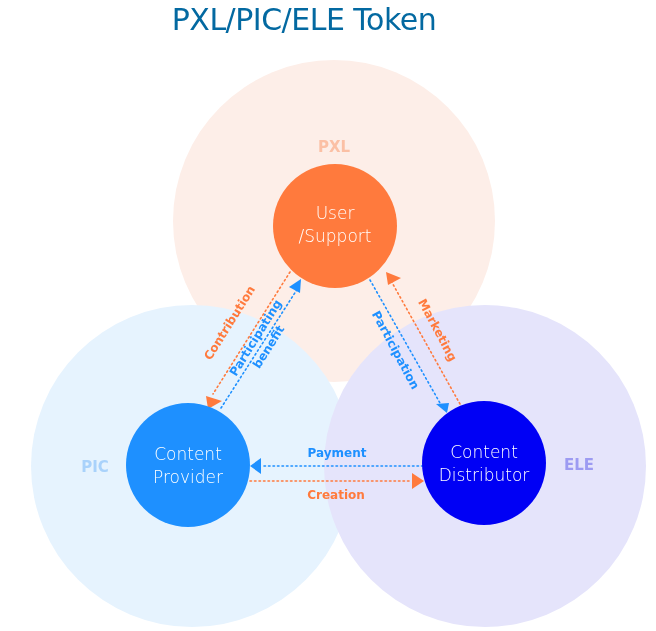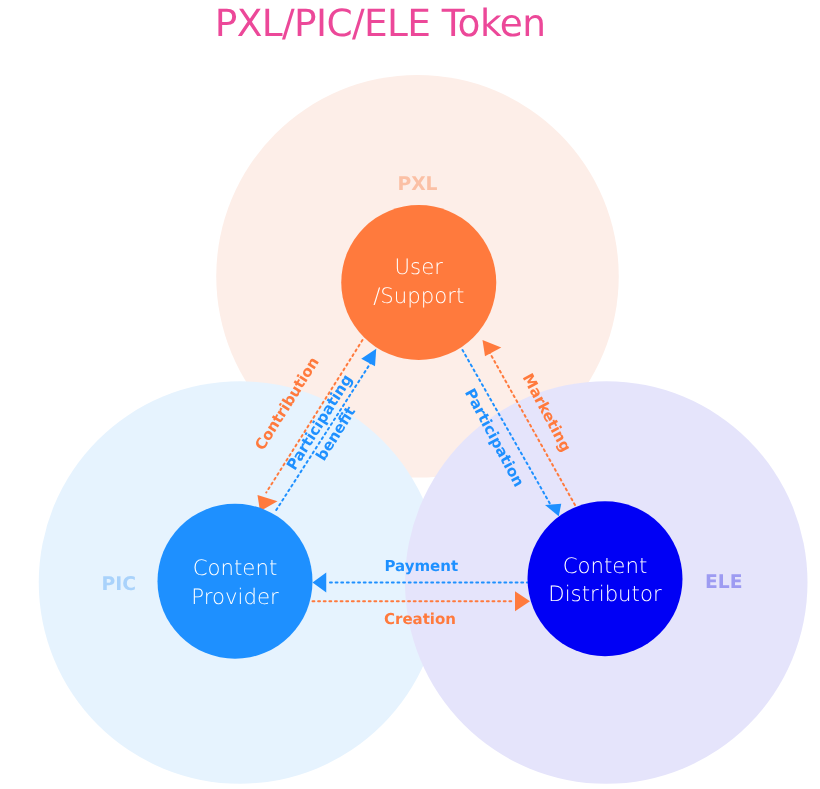--- a/index.html
+++ b/index.html
@@ -1,17 +1,17 @@
 <!DOCTYPE html>
 <html><head>
 <meta charset="utf-8">
 <style>
   html, body { margin: 0; padding: 0; background: #ffffff; }
   body { width: 656px; height: 631px; position: relative; overflow: hidden; font-family: "DejaVu Sans", sans-serif; }
-  #title { position: absolute; top: 2px; left: 0; width: 608px; text-align: center; font-size: 30px; color: #ec4899; font-family: "DejaVu Sans", sans-serif; font-weight: normal; letter-spacing: -0.5px; }
+  #title { position: absolute; top: 2px; left: 0; width: 608px; text-align: center; font-size: 30px; color: #0369a1; font-family: "DejaVu Sans", sans-serif; font-weight: normal; letter-spacing: -0.5px; }
   svg#diagram { position: absolute; top: 0; left: 0; }
   .node-text { font-family: "DejaVu Sans", sans-serif; font-size: 17px; font-weight: 200; fill: #ffffff; }
   .token-label { font-family: "DejaVu Sans", sans-serif; font-size: 15px; font-weight: bold; }
   .flow-label { font-family: "DejaVu Sans", sans-serif; font-size: 12px; font-weight: bold; }
 </style>
 </head>
 <body>
 
 <div id="title">PXL/PIC/ELE Token</div>
 

